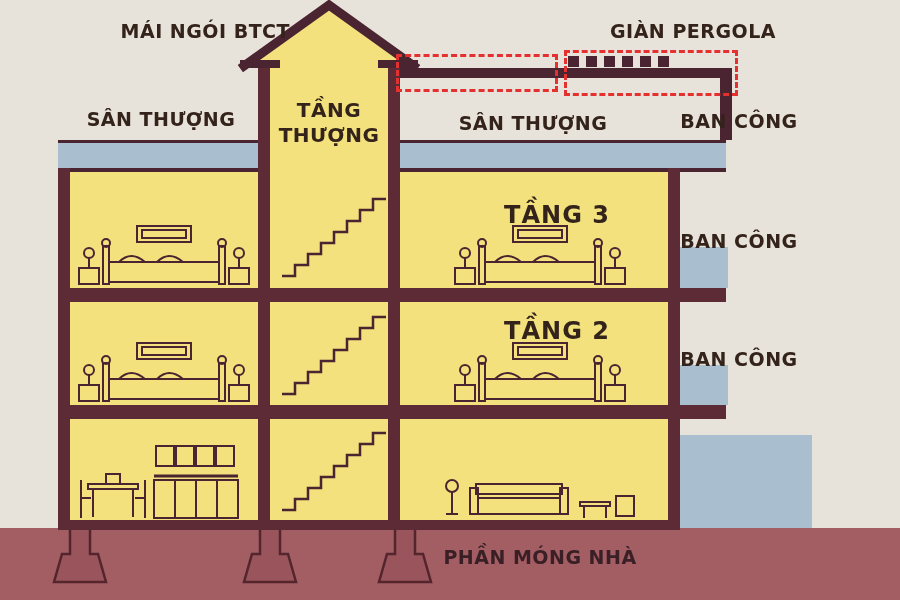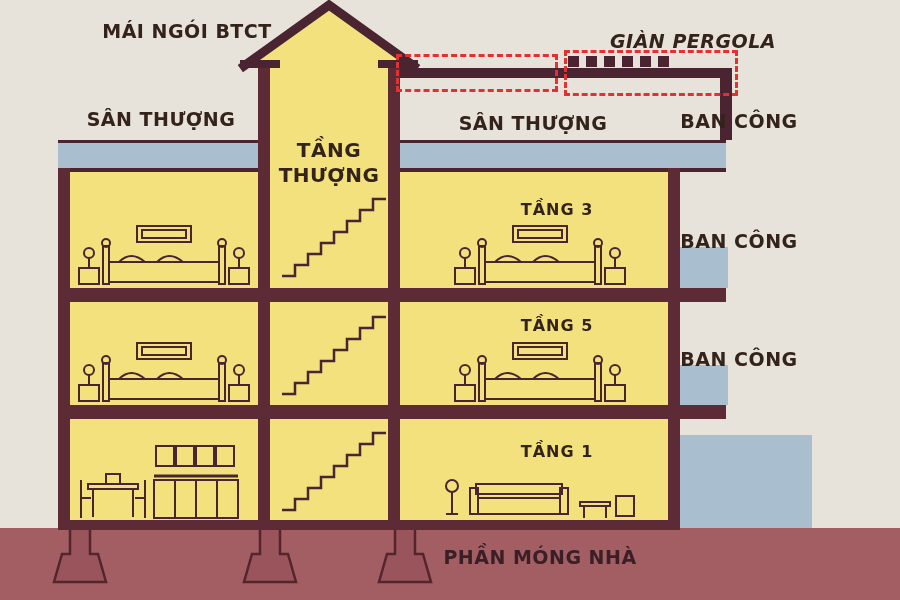--- a/index.html
+++ b/index.html
@@ -15,22 +15,22 @@
   .fill-yellow { background:var(--floor-fill,#f2e17c); }
   .fill-blue { background:var(--terrace-blue,#a9bfd0); }
   .fill-ground { background:var(--ground,#a25e63); }
   .band { border-top:3px solid var(--structure-dark,#4a2430); border-bottom:4px solid var(--structure-dark,#4a2430); }
   .dashed { position:absolute; border:3px dashed var(--highlight-dashed,#e53030); }
   .label {
     position:absolute; font-weight:bold; text-align:center;
     color:var(--label-text,#33231a); font-size:19px; line-height:1.25;
     letter-spacing:.5px; white-space:nowrap;
   }
-  .label.big { font-size:16px; letter-spacing:1px; }
-  .label.wrap { white-space:normal; font-size:20px;margin-top:40px; }
+  .label.big { font-size:24px; letter-spacing:1px; }
+  .label.wrap { white-space:normal; font-size:20px; }
   .label.on-ground { color:#3a2026; }
   svg.abs { overflow:visible; }
   .slats { display:flex; gap:7px; }
   .slat { width:11px; height:11px; background:var(--structure-dark,#4a2430); }
 </style>
 </head>
 <body>
 
 <div class="stage">
 
@@ -196,26 +196,25 @@
       <rect x="30" y="10" width="8" height="26"></rect>
         <rect x="120" y="10" width="8" height="26"></rect>
       <rect x="36" y="6" width="86" height="10"></rect>
         <rect x="38" y="20" width="82" height="16"></rect>
       <rect x="140" y="24" width="30" height="4"></rect>
         <path d="M144 28 v12 M166 28 v12"></path>
       <rect x="176" y="18" width="18" height="20"></rect>
     </g>
   </svg>
 
-  <div class="label" style="left:92px;top:20px;width:190px;">MÁI NGÓI BTCT</div>
-  <div class="label" style="left:598px;top:30px;width:190px;font-style:italic;">GIÀN PERGOLA</div>
+  <div class="label" style="left:100px;top:20px;width:190px;text-align:right;">MÁI NGÓI BTCT</div>
+  <div class="label" style="left:598px;top:20px;width:190px;">GIÀN PERGOLA</div>
   <div class="label" style="left:66px;top:108px;width:190px;">SÂN THƯỢNG</div>
   <div class="label wrap" style="left:276px;top:98px;width:106px;">TẦNG THƯỢNG</div>
   <div class="label" style="left:438px;top:112px;width:190px;">SÂN THƯỢNG</div>
   <div class="label" style="left:664px;top:110px;width:150px;">BAN CÔNG</div>
   <div class="label big" style="left:482px;top:200px;width:150px;">TẦNG 3</div>
   <div class="label" style="left:664px;top:230px;width:150px;">BAN CÔNG</div>
-  <div class="label big" style="left:482px;top:316px;width:150px;">TẦNG 5</div>
+  <div class="label big" style="left:482px;top:316px;width:150px;">TẦNG 2</div>
   <div class="label" style="left:664px;top:348px;width:150px;">BAN CÔNG</div>
-  <div class="label big" style="left:482px;top:442px;width:150px;">TẦNG 1</div>
   <div class="label on-ground" style="left:415px;top:546px;width:250px;text-align:center;">PHẦN MÓNG NHÀ</div>
 
 </div>
 
 </body></html>

